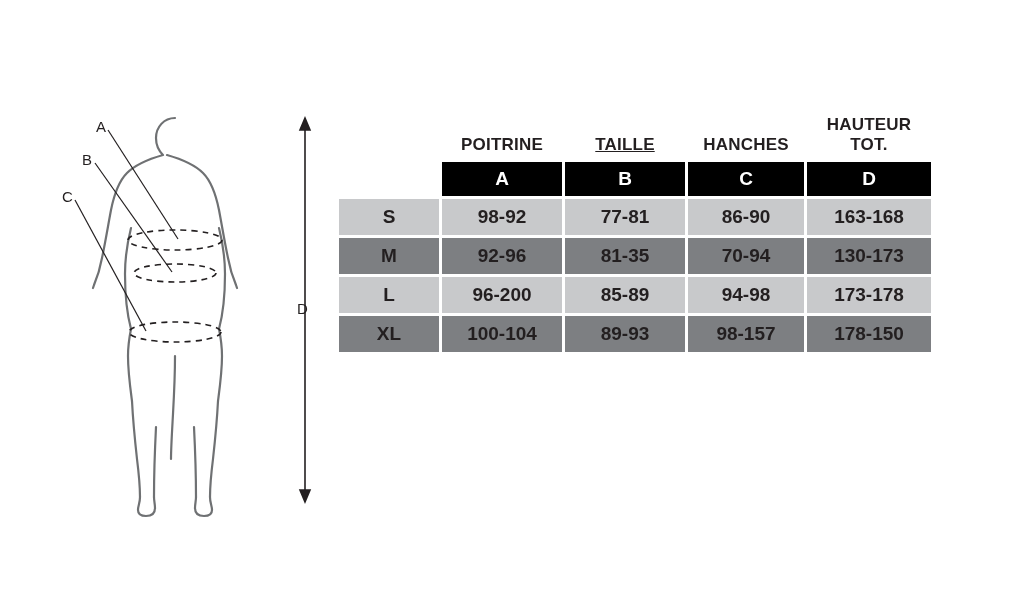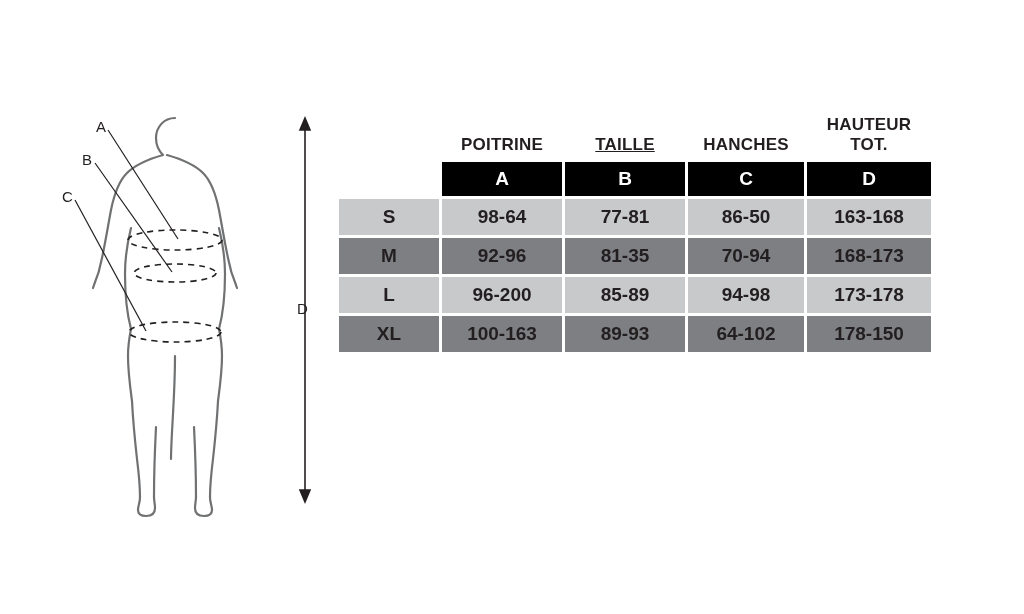--- a/index.html
+++ b/index.html
@@ -196,40 +196,40 @@
       <th class="corner-blank"></th>
       <th class="hdr-letter">A</th>
       <th class="hdr-letter">B</th>
       <th class="hdr-letter">C</th>
       <th class="hdr-letter">D</th>
     </tr>
   </thead>
   <tbody>
     <tr>
       <td class="size-cell shade-light">S</td>
-      <td class="val-cell shade-light">98-64</td>
+      <td class="val-cell shade-light">98-92</td>
       <td class="val-cell shade-light">77-81</td>
-      <td class="val-cell shade-light">86-50</td>
+      <td class="val-cell shade-light">86-90</td>
       <td class="val-cell shade-light">163-168</td>
     </tr>
     <tr>
       <td class="size-cell shade-dark">M</td>
       <td class="val-cell shade-dark">92-96</td>
       <td class="val-cell shade-dark">81-35</td>
       <td class="val-cell shade-dark">70-94</td>
-      <td class="val-cell shade-dark">168-173</td>
+      <td class="val-cell shade-dark">130-173</td>
     </tr>
     <tr>
       <td class="size-cell shade-light">L</td>
       <td class="val-cell shade-light">96-200</td>
       <td class="val-cell shade-light">85-89</td>
       <td class="val-cell shade-light">94-98</td>
       <td class="val-cell shade-light">173-178</td>
     </tr>
     <tr>
       <td class="size-cell shade-dark">XL</td>
-      <td class="val-cell shade-dark">100-163</td>
+      <td class="val-cell shade-dark">100-104</td>
       <td class="val-cell shade-dark">89-93</td>
-      <td class="val-cell shade-dark">64-102</td>
+      <td class="val-cell shade-dark">98-157</td>
       <td class="val-cell shade-dark">178-150</td>
     </tr>
   </tbody>
 </table>
 
 </body></html>

